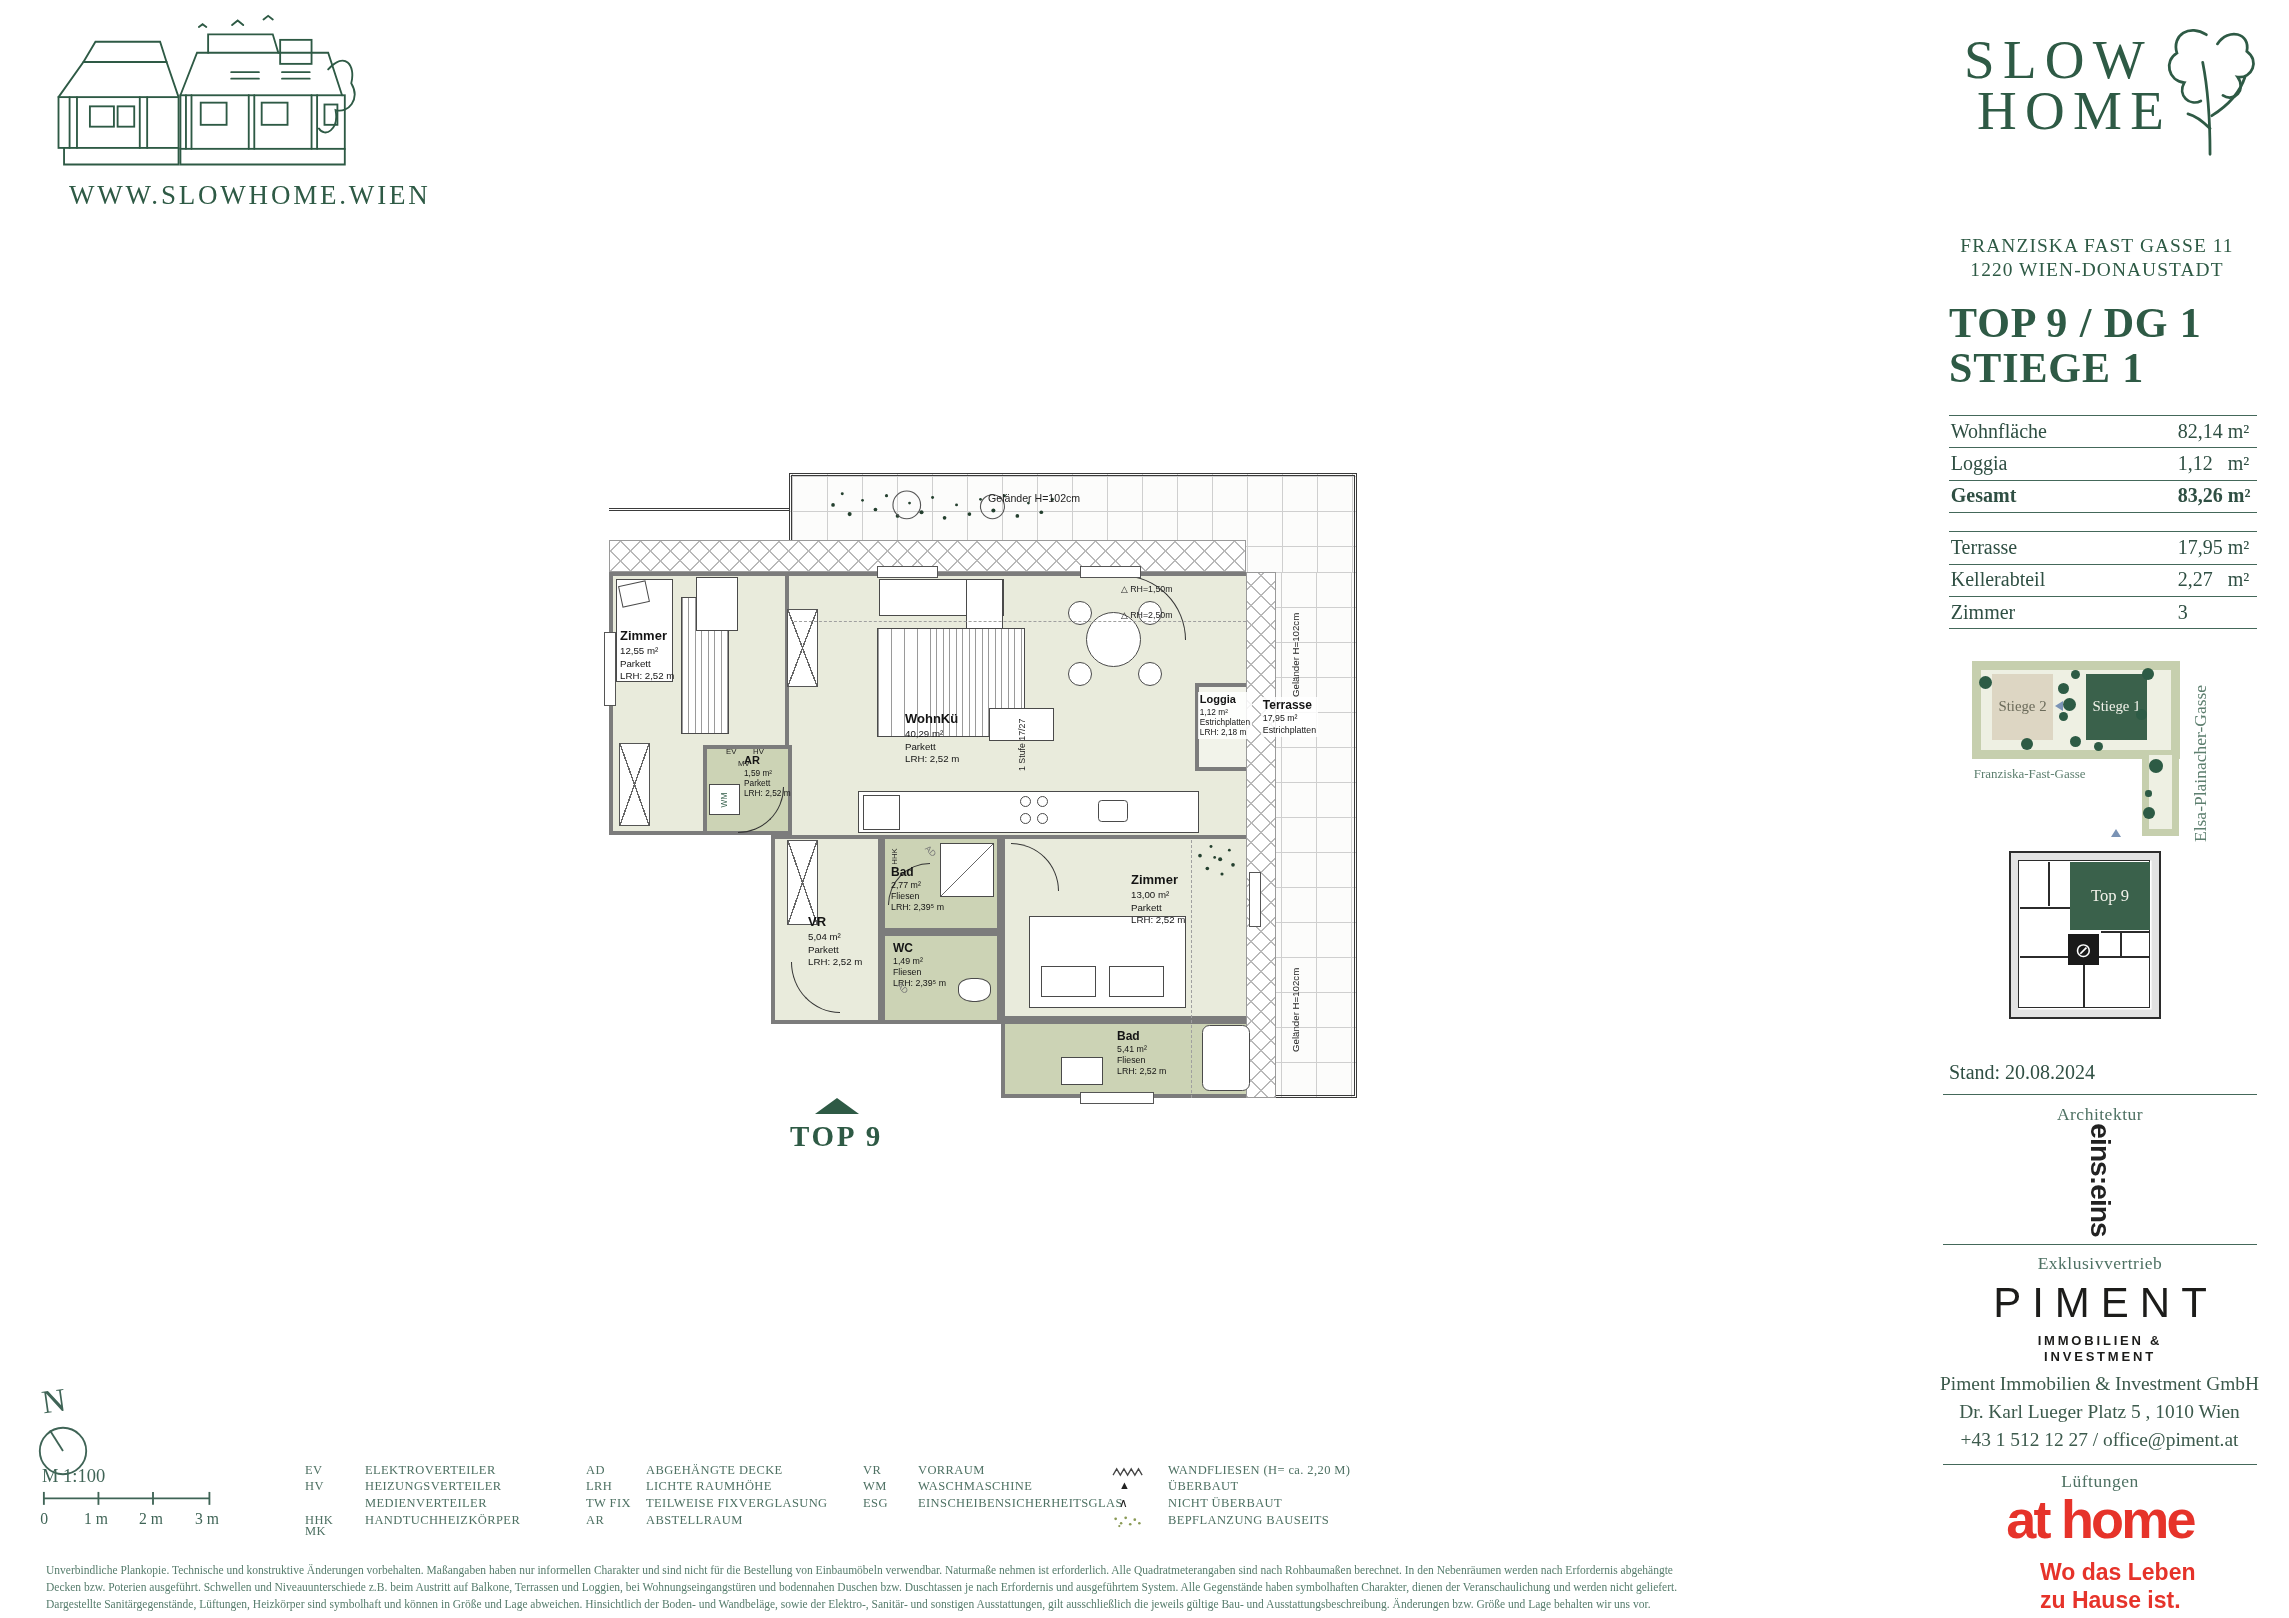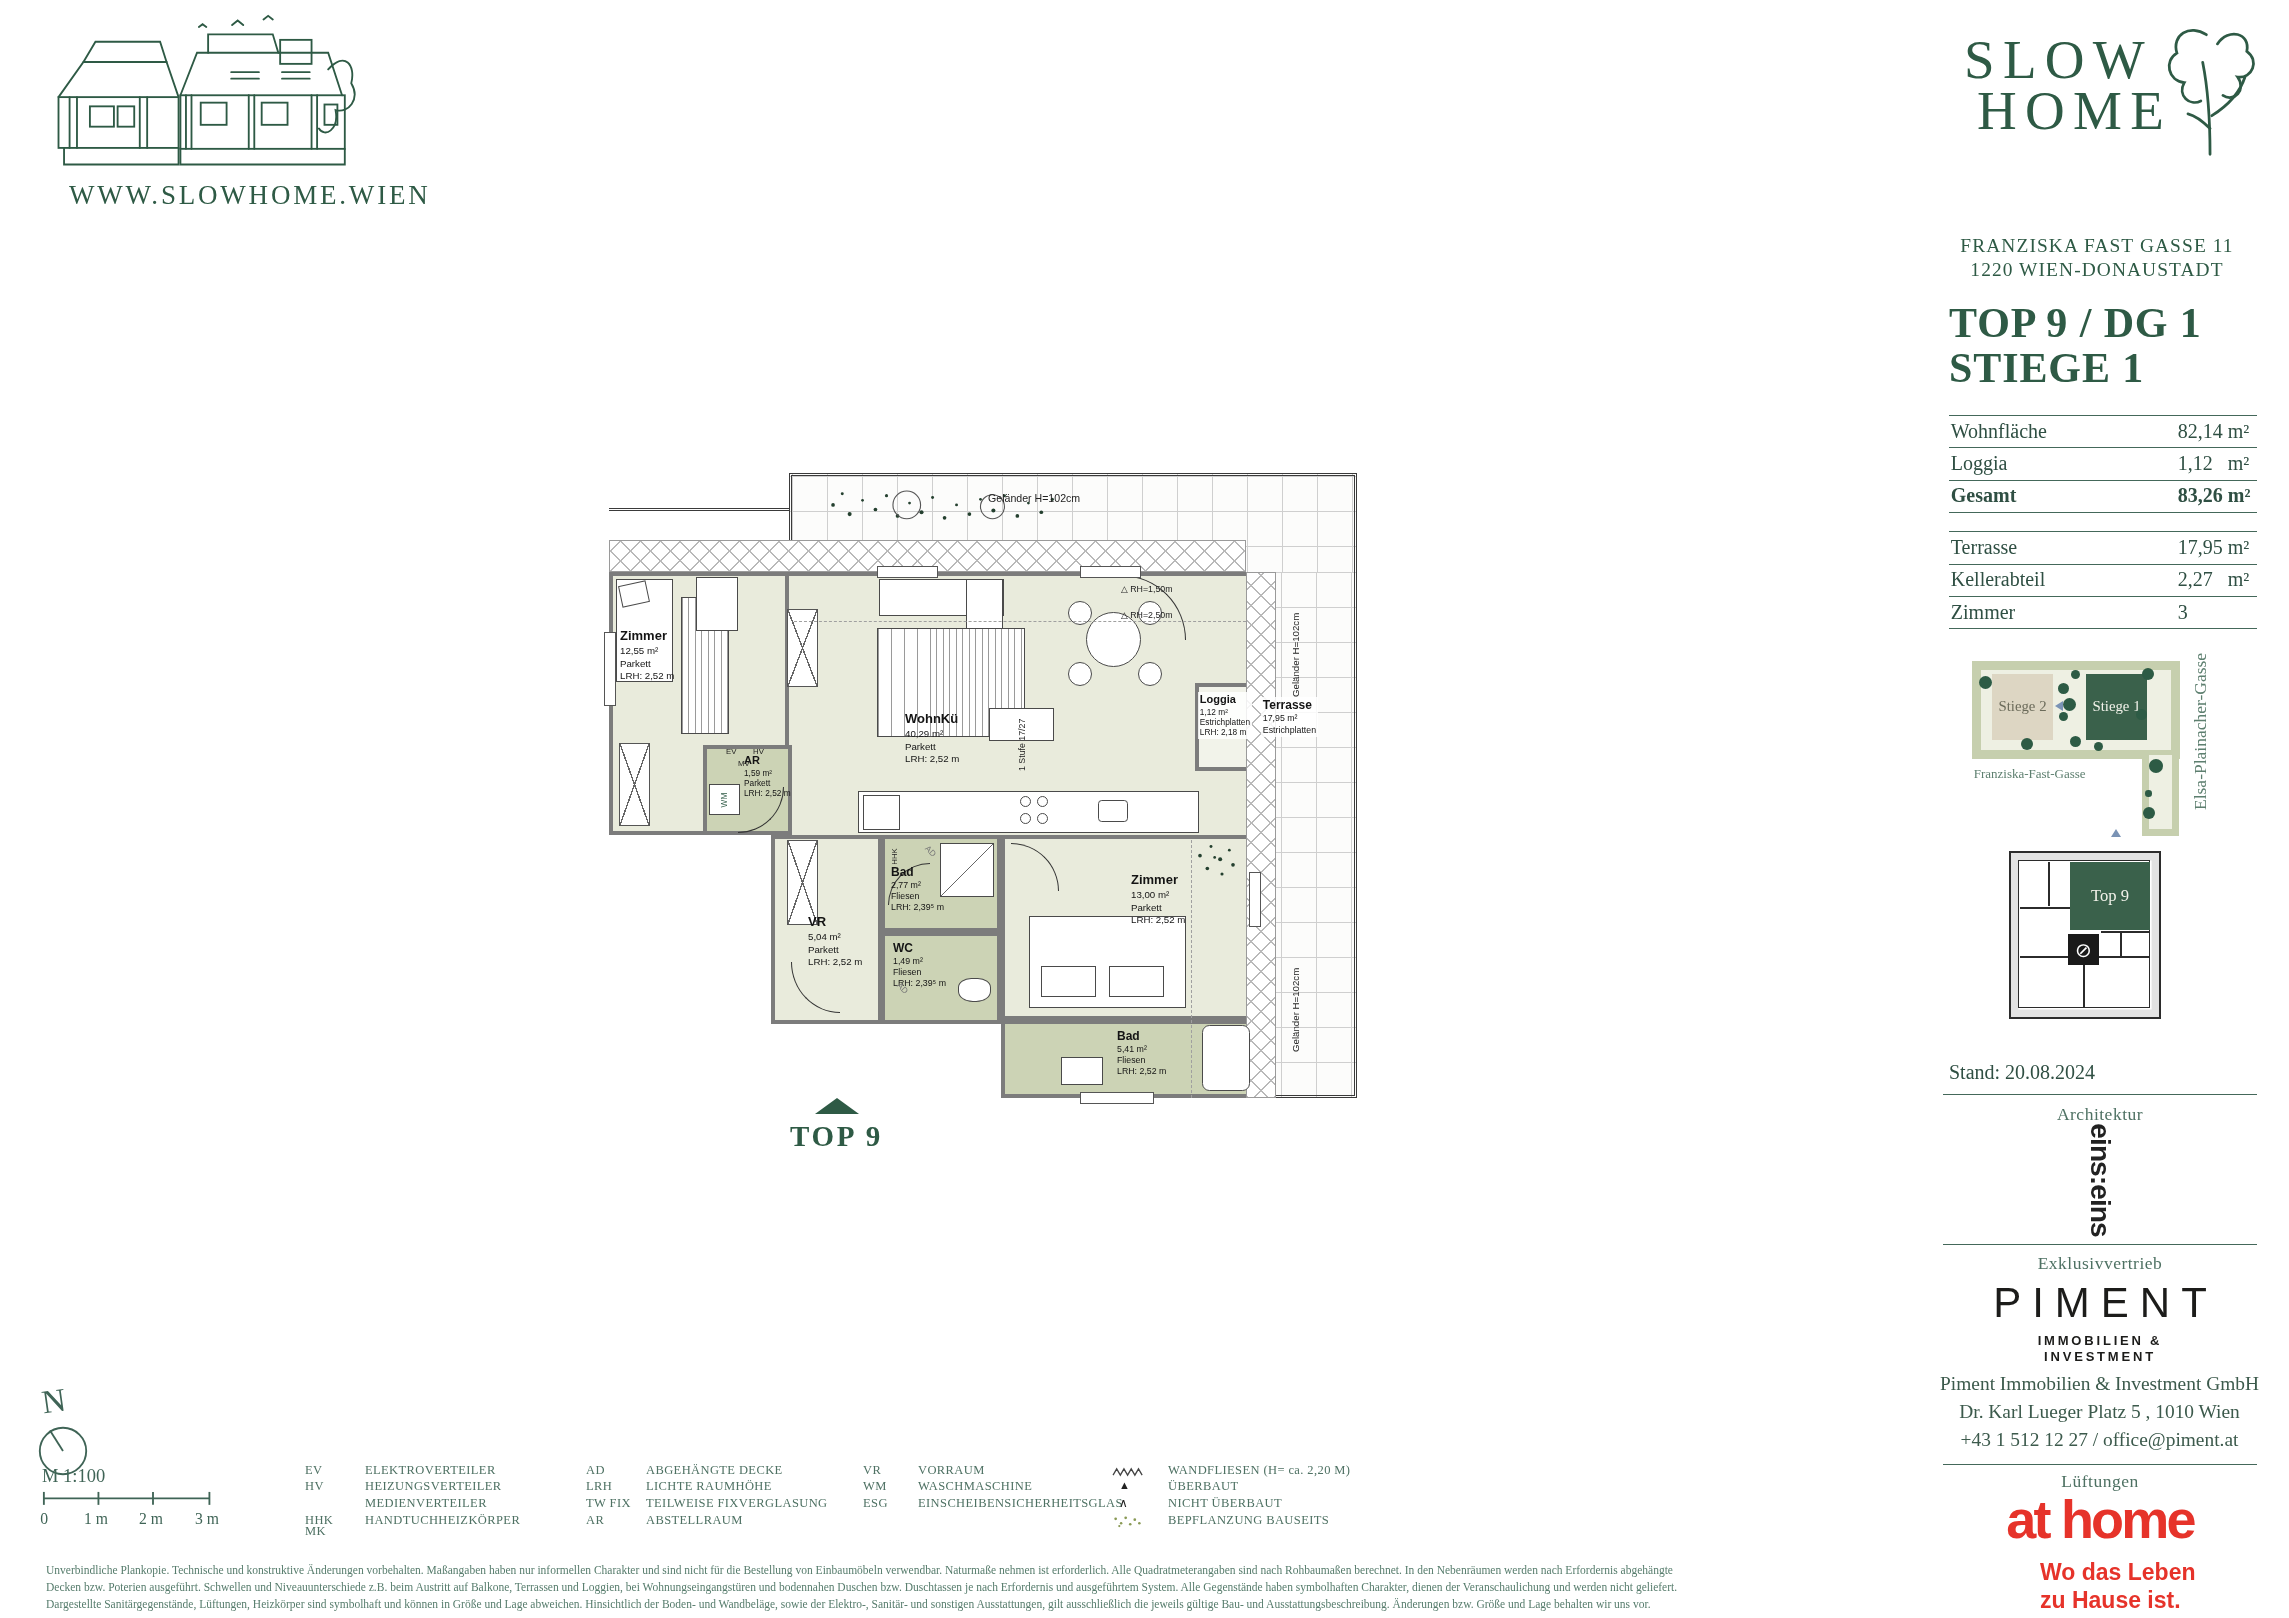--- a/index.html
+++ b/index.html
@@ -131,21 +131,21 @@
       <span>2,27</span>
       <span>m²</span>
     </div>
     <div class="trow tbl-end">
       <span>Zimmer</span>
       <span>3</span>
       <span></span>
     </div>
   </div>
 
-  <div class="abs" style="left:1970px;top:657px;width:286px;height:189px;text-align:right;">
+  <div class="abs" style="left:1970px;top:657px;width:286px;height:189px;">
     <div class="abs" style="left:1.8px;top:3.7px;width:208px;height:98px;background:#eef0e3;border:9.2px solid #c6cfae;box-sizing:border-box;"></div>
     <div class="abs" style="left:172px;top:98px;width:37px;height:81px;background:#eef0e3;border-left:7.4px solid #c6cfae;border-right:7.4px solid #c6cfae;border-bottom:7.4px solid #c6cfae;box-sizing:border-box;"></div>
     <div class="abs" style="left:22px;top:16.6px;width:61px;height:66px;background:#ddd6c3;display:flex;align-items:center;justify-content:center;font-size:14.8px;color:#6b6b5a;">
       <span>Stiege 2</span>
     </div>
     <div class="abs" style="left:116px;top:16.6px;width:61px;height:66px;background:#3a614b;display:flex;align-items:center;justify-content:center;font-size:14.8px;color:#f2f2ea;">
       <span>Stiege 1</span>
     </div>
     <div class="tree" style="left:9.2px;top:18.5px;width:13px;height:13px;"></div>
     <div class="tree" style="left:88px;top:26px;width:11px;height:11px;"></div>

